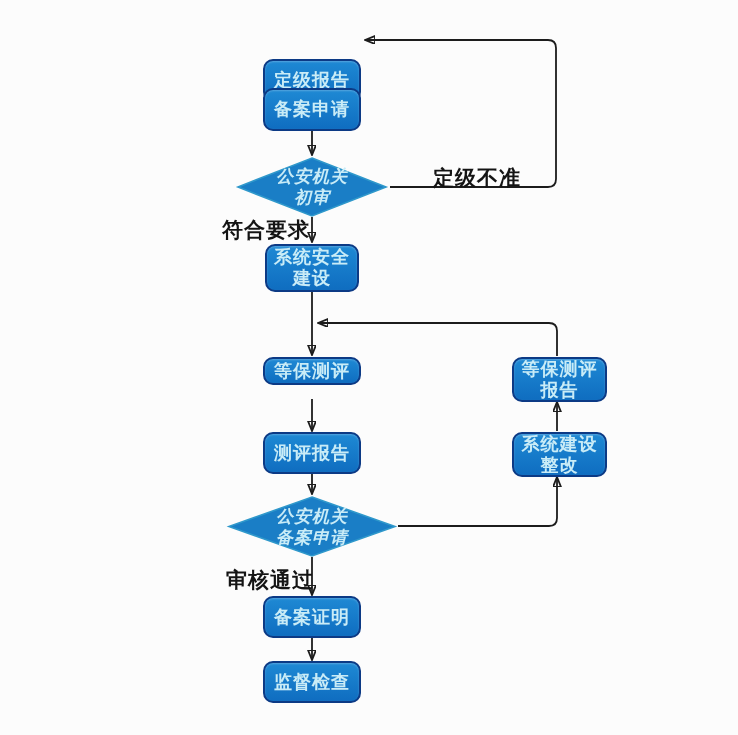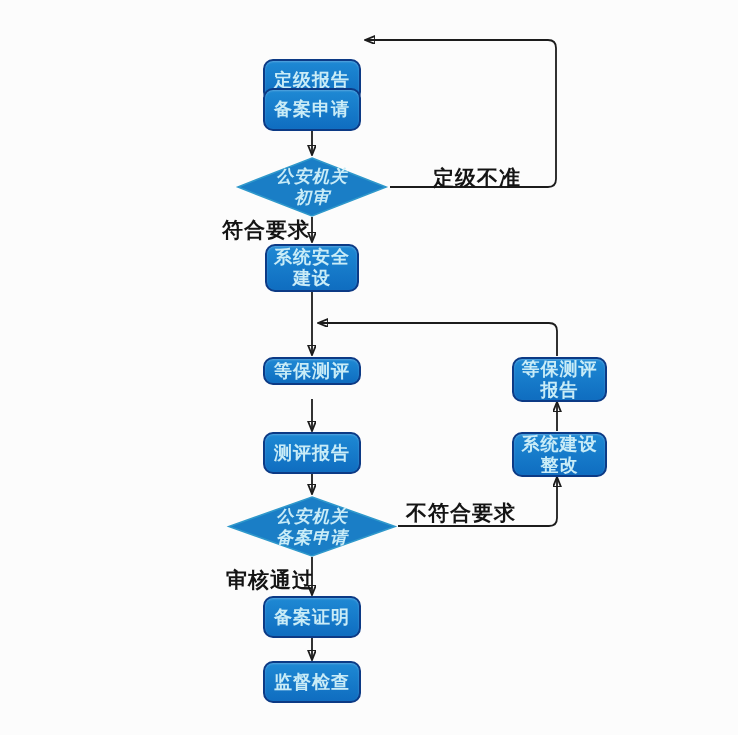--- a/index.html
+++ b/index.html
@@ -165,16 +165,15 @@
     <span>报告</span>
   </div>
 
   <div class="node" style="left:512px;top:432px;width:95px;height:45px;">
     <span>系统建设</span>
     <span>整改</span>
   </div>
 
   <span class="edge-label" style="left:433px;top:164px;">定级不准</span>
   <span class="edge-label" style="left:222px;top:216px;">符合要求</span>
-  <span class="edge-label" style="left:406px;top:499px;">不符合要求</span>
   <span class="edge-label" style="left:226px;top:566px;">审核通过</span>
 
 </div>
 
 </body></html>

